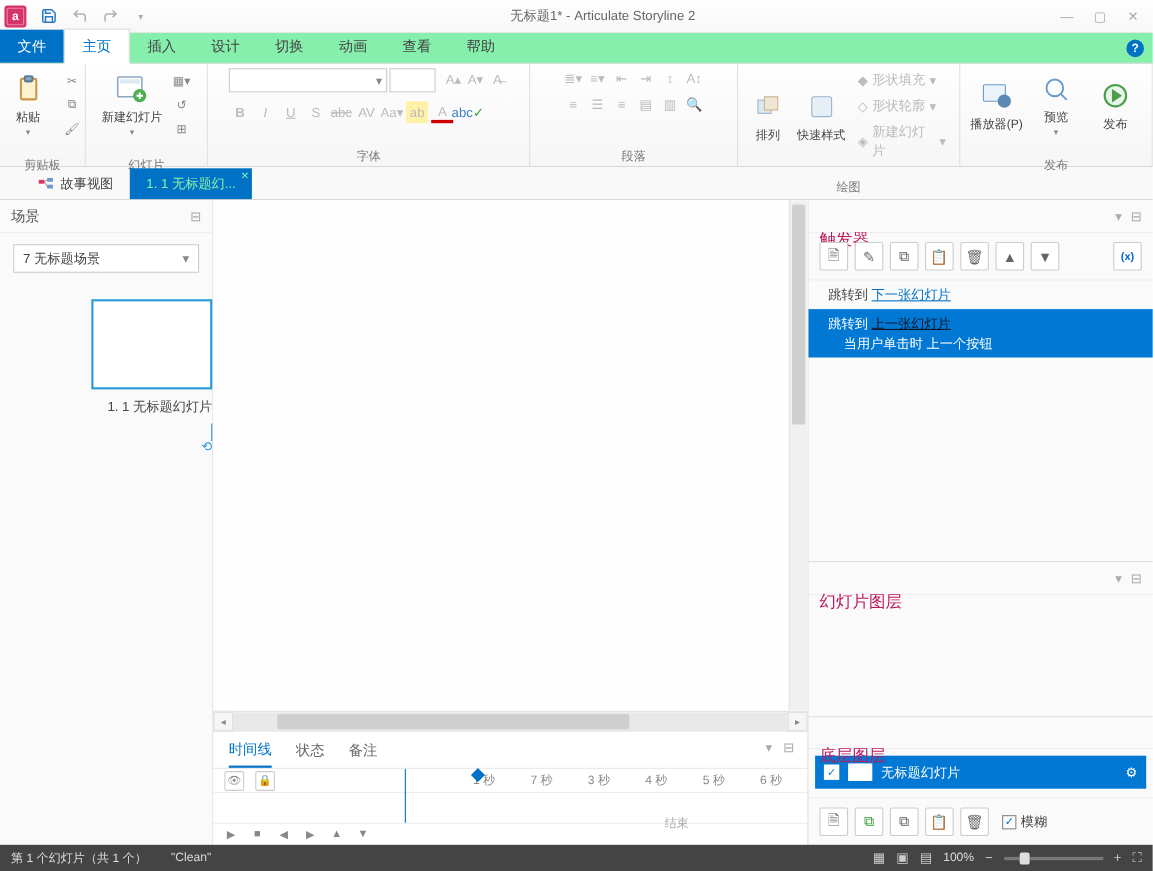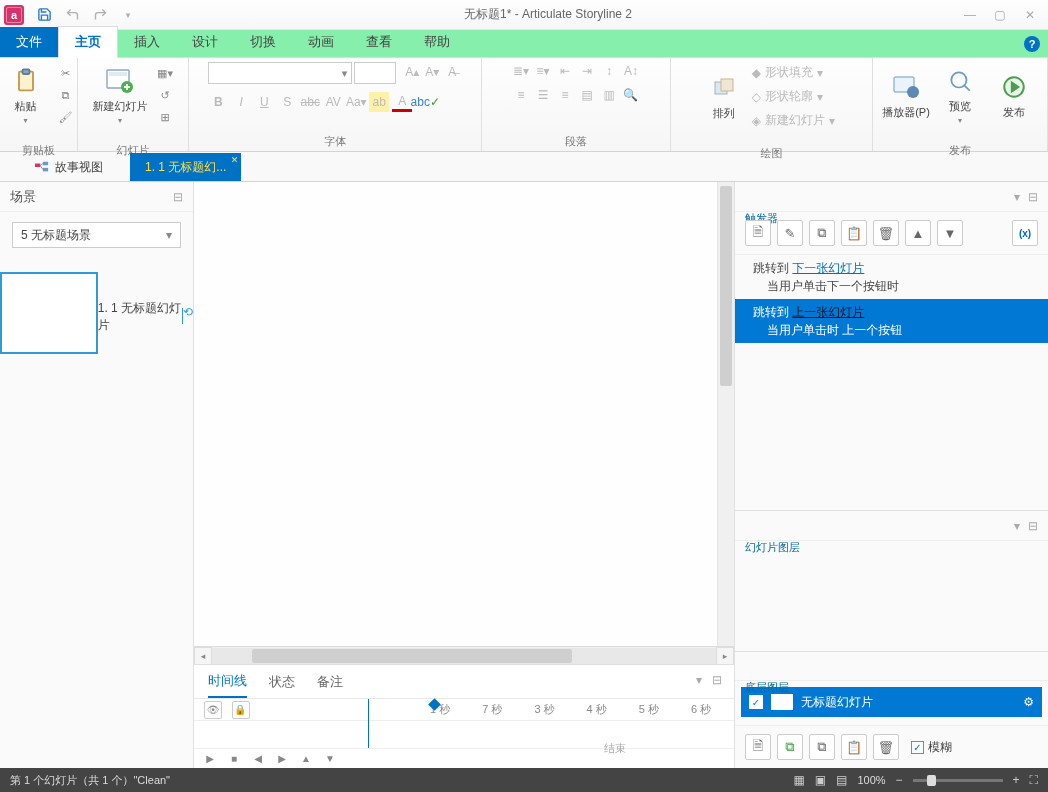--- a/index.html
+++ b/index.html
@@ -12,21 +12,21 @@
 .qat { display:flex; gap:4px; align-items:center; }
 .qat-btn { width:24px; height:22px; display:flex; align-items:center; justify-content:center; color:#3a7ab8; cursor:pointer; border-radius:2px; }
 .title-text { flex:1; text-align:center; color:#666; font-size:12px; }
 .win-controls { display:flex; gap:2px; }
 .win-btn { width:28px; height:20px; display:flex; align-items:center; justify-content:center; color:#aaa; cursor:pointer; }
 
 
 .ribbon-tabs { height:28px; background:#86efac; display:flex; align-items:flex-end; padding-left:0; border-bottom:1px solid #dcdcdc; position:relative; }
 .ribbon-tab { padding:6px 16px; font-size:13px; color:#444; cursor:pointer; }
 .ribbon-tab.file { background:#0072c6; color:#fff; }
-.ribbon-tab.active { color:#0072c6; border:1px solid #dcdcdc; border-bottom:1px solid #fff; background:#fff; margin-bottom:-1px;font-weight:bold; }
+.ribbon-tab.active { color:#0072c6; border:1px solid #dcdcdc; border-bottom:1px solid #fff; background:#fff; margin-bottom:-1px; }
 .help-icon { position:absolute; right:8px; top:6px; width:16px; height:16px; border-radius:50%; background:#0072c6; color:#fff; display:flex; align-items:center; justify-content:center; font-size:11px; font-weight:bold; cursor:pointer; }
 
 
 .ribbon { height:94px; background:linear-gradient(#fefefe,#f6f6f6); border-bottom:1px solid #d4d4d4; display:flex; }
 .ribbon-group { border-right:1px solid #e0e0e0; padding:4px 8px 2px; display:flex; flex-direction:column; align-items:center; justify-content:space-between; }
 .group-label { color:#777; font-size:11px; margin-top:15px; }
 .group-content { flex:1; display:flex; align-items:center; gap:4px; }
 .big-btn { display:flex; flex-direction:column; align-items:center; justify-content:center; width:50px; height:66px; cursor:pointer; border-radius:2px; gap:2px; font-size:11px; color:#444; }
 .icon-box { width:32px; height:32px; display:flex; align-items:center; justify-content:center; }
 .small-col { display:flex; flex-direction:column; gap:2px; }
@@ -34,34 +34,34 @@
 .font-combo { width:144px; height:22px; border:1px solid #ccc; background:#fff; display:flex; align-items:center; padding:0 4px; color:#888; font-size:11px; }
 .font-size-combo { width:42px; height:22px; border:1px solid #ccc; background:#fff; margin-left:2px; }
 .font-row { display:flex; gap:3px; align-items:center; margin-top:4px; }
 .font-tool { width:20px; height:20px; display:flex; align-items:center; justify-content:center; color:#bbb; font-size:12px; cursor:pointer; }
 .para-tool { width:20px; height:18px; display:flex; align-items:center; justify-content:center; color:#bbb; cursor:pointer; }
 .para-row{ display:flex; gap:2px; }
 .shape-text { display:flex; align-items:center; gap:4px; color:#444; font-size:12px; padding:2px 4px; cursor:pointer; }
 .shape-text.disabled{ color:#bbb; }
 
 
-.doc-tabs { height:30px; background:#f9f9f9; border-bottom:1px solid #d4d4d4; display:flex; align-items:flex-end; padding-left:20px; gap:12px; }
+.doc-tabs { height:30px; background:#f9f9f9; border-bottom:1px solid #d4d4d4; display:flex; align-items:flex-end; padding-left:20px; gap:0; }
 .doc-tab { height:28px; padding:0 14px; display:flex; align-items:center; gap:6px; font-size:12px; cursor:pointer; border:1px solid transparent; position:relative;}
 .doc-tab.story { color:#444; }
-.doc-tab.slide { background:#0072c6; color:#fde047; }
+.doc-tab.slide { background:#0072c6; color:#86efac; }
 .doc-tab.slide .close-x{ position:absolute; right:2px; top:1px; font-size:9px; }
 .doc-tab-icon { width:14px; height:12px; }
 
 
 .main { position:absolute; top:182px; left:0; right:0; bottom:24px; display:flex; }
 .left-panel { width:194px; background:#fafafa; border-right:1px solid #e0e0e0; display:flex; flex-direction:column; }
 .panel-header { height:30px; display:flex; align-items:center; justify-content:space-between; padding:0 10px; color:#555; font-size:13px; border-bottom:1px solid #eee; }
 .panel-header .opts { color:#aaa; font-size:12px; cursor:pointer; }
 .scene-combo { margin:10px 12px; height:26px; border:1px solid #ccc; background:#fff; display:flex; align-items:center; padding:0 8px; justify-content:space-between; cursor:pointer; }
-.thumb-container{ padding:14px 0; display:flex; flex-direction:row; align-items:center; }
+.thumb-container{ padding:14px 0; display:flex; flex-direction:column; align-items:flex-end; }
 .slide-thumb { width:110px; height:82px; border:2px solid #2e9bd6; background:#fff; }
 .thumb-label { margin-top:8px; color:#444; font-size:12px; }
 .thumb-line { width:1px; height:16px; background:#2e9bd6; margin-top:6px; }
 .link-icon { color:#2e9bd6; font-size:12px; margin-top:-2px; }
 
 .center { flex:1; background:#fff; display:flex; flex-direction:column; }
 .canvas-area { flex:1; background:#fefefe; position:relative; overflow:hidden; }
 .canvas-scroll-h{ height:18px; background:#f0f0f0; display:flex; align-items:center; border-top:1px solid #ddd;}
 .scroll-arrow{width:18px; height:18px; display:flex; align-items:center; justify-content:center; background:#f5f5f5; border:1px solid #ddd; color:#888; font-size:9px;}
 .scroll-track{flex:1; background:#e8e8e8; height:16px; position:relative;}
@@ -81,21 +81,21 @@
 .time-ruler .playhead{position:absolute; left:170px; top:-2px; width:9px; height:9px; background:#0072c6; transform:rotate(45deg);}
 .timeline-body { flex:1; position:relative; }
 .timeline-body .end-marker{position:absolute; left:410px; top:20px; color:#aaa; font-size:11px;}
 .timeline-body .playline{position:absolute; left:174px; top:-22px; bottom:0; width:1px; background:#0072c6;}
 .timeline-controls{ height:20px; border-top:1px solid #eee; display:flex; align-items:center; padding-left:8px; gap:8px; color:#888;}
 .tl-ctrl{width:16px; height:14px; display:flex; align-items:center; justify-content:center; font-size:10px; cursor:pointer;}
 
 
 .right-panels { width:314px; background:#fafafa; display:flex; flex-direction:column; border-left:1px solid #e0e0e0; }
 .r-header { height:30px; display:flex; align-items:center; justify-content:space-between; padding:0 10px; border-bottom:1px solid #eee; }
-.r-header-title { color:#0369a1; font-size:11px;margin-top:43px; }
+.r-header-title { color:#be185d; font-size:15px;margin-top:43px; }
 .r-header-opts { display:flex; gap:8px; color:#aaa; }
 .trigger-toolbar { padding:8px 10px; display:flex; gap:6px; align-items:center; border-bottom:1px solid #eee; }
 .tb-btn { width:26px; height:26px; border:1px solid #ccc; background:#fff; display:flex; align-items:center; justify-content:center; color:#666; cursor:pointer; border-radius:2px; font-size:13px;}
 .tb-btn.var { margin-left:auto; color:#0066cc; font-weight:bold; font-size:10px;}
 .trigger-section-title{ padding:8px 12px 4px; color:#333; font-weight:bold; font-size:12px;}
 .trigger-item { padding:4px 12px 4px 18px; font-size:12px; line-height:1.5; }
 .trigger-item .link{ color:#0072c6; text-decoration:underline; cursor:pointer; }
 .trigger-item.selected { background:#0078d4; color:#fff; }
 .trigger-item.selected .link{ color:#0f172a; }
 .trigger-item .sub { padding-left:14px; display:block;}
@@ -104,21 +104,21 @@
 .base-layer-header{border-top:1px solid #e0e0e0;}
 .layer-row{ height:30px; margin:6px 6px 0; background:#0078d4; color:#fff; display:flex; align-items:center; padding:0 8px; gap:8px; font-size:12px;}
 .layer-check{width:14px; height:14px; background:#fff; color:#0078d4; display:flex; align-items:center; justify-content:center; font-size:10px;}
 .layer-thumb{width:22px; height:16px; background:#fff;}
 .layer-gear{margin-left:auto; color:#fff; cursor:pointer;}
 .layer-toolbar{ padding:8px 10px; display:flex; gap:6px; align-items:center; border-top:1px solid #eee; margin-top:8px;}
 .chk{ display:flex; align-items:center; gap:4px; margin-left:6px; color:#444;}
 .chk-box{width:13px; height:13px; border:1px solid #888; display:flex; align-items:center; justify-content:center; color:#0072c6; font-size:10px;}
 
 
-.statusbar { position:absolute; left:0; right:0; bottom:0; height:24px; background:#444; color:#ddd; display:flex; align-items:center; padding:0 10px; font-size:11px; gap:0;}
+.statusbar { position:absolute; left:0; right:0; bottom:0; height:24px; background:#444; color:#ddd; display:flex; align-items:center; padding:0 10px; font-size:11px; gap:22px;}
 .statusbar .right{ margin-left:auto; display:flex; align-items:center; gap:10px;}
 .zoom-slider{ width:90px; height:3px; background:#777; position:relative;}
 .zoom-slider .zthumb{position:absolute; left:14px; top:-4px; width:9px; height:11px; background:#ddd; border-radius:2px;}
 .sb-ico{color:#ccc; font-size:12px; cursor:pointer;}
 
 svg { display:block; }
 </style>
 </head>
 <body>
 
@@ -271,20 +271,28 @@
     <div class="group-content">
       <div class="big-btn" style="width:40px">
         <div class="icon-box">
             <svg width="24" height="24" viewBox="0 0 24 24">
               <rect x="3" y="6" width="12" height="12" fill="#dde7f0" stroke="#9bb4cc"></rect>
               <rect x="9" y="3" width="12" height="12" fill="#f0e6d6" stroke="#cbb58e"></rect>
             </svg>
           </div>
         <span>排列</span>
       </div>
+      <div class="big-btn" style="width:52px">
+        <div class="icon-box">
+            <svg width="24" height="24" viewBox="0 0 24 24">
+              <rect x="3" y="3" width="18" height="18" rx="2" fill="#e6eef6" stroke="#9bb4cc"></rect>
+            </svg>
+          </div>
+        <span>快速样式</span>
+      </div>
       <div class="small-col" style="gap:3px;">
         <div class="shape-text disabled"><span>◆</span><span>形状填充</span>▾</div>
         <div class="shape-text disabled"><span>◇</span><span>形状轮廓</span>▾</div>
         <div class="shape-text disabled"><span>◈</span><span>新建幻灯片</span>▾</div>
       </div>
     </div>
     <div class="group-label">绘图</div>
   </div>
 
   <div class="ribbon-group" style="flex:1">
@@ -343,21 +351,21 @@
 </div>
 
 <div class="main">
 
   <div class="left-panel">
     <div class="panel-header">
       <span>场景</span>
       <span class="opts">⊟</span>
     </div>
     <div class="scene-combo">
-      <span>5 无标题场景</span>
+      <span>7 无标题场景</span>
       <span style="color:#888">▾</span>
     </div>
     <div class="thumb-container">
       <div class="slide-thumb"></div>
       <div class="thumb-label">1. 1 无标题幻灯片</div>
       <div class="thumb-line"></div>
       <div class="link-icon">⟲</div>
     </div>
   </div>
 
@@ -425,21 +433,20 @@
       <div class="tb-btn">✎</div>
       <div class="tb-btn">⧉</div>
       <div class="tb-btn">📋</div>
       <div class="tb-btn">🗑</div>
       <div class="tb-btn">▲</div>
       <div class="tb-btn">▼</div>
       <div class="tb-btn var">(x)</div>
     </div>
     <div class="trigger-item">
       <span>跳转到 </span><span class="link">下一张幻灯片</span>
-      <span class="sub">当用户单击下一个按钮时</span>
     </div>
     <div class="trigger-item selected">
       <span>跳转到 </span><span class="link">上一张幻灯片</span>
       <span class="sub">当用户单击时 上一个按钮</span>
     </div>
 
     <div class="r-spacer"></div>
 
     <div class="layers-panel">
       <div class="r-header">

